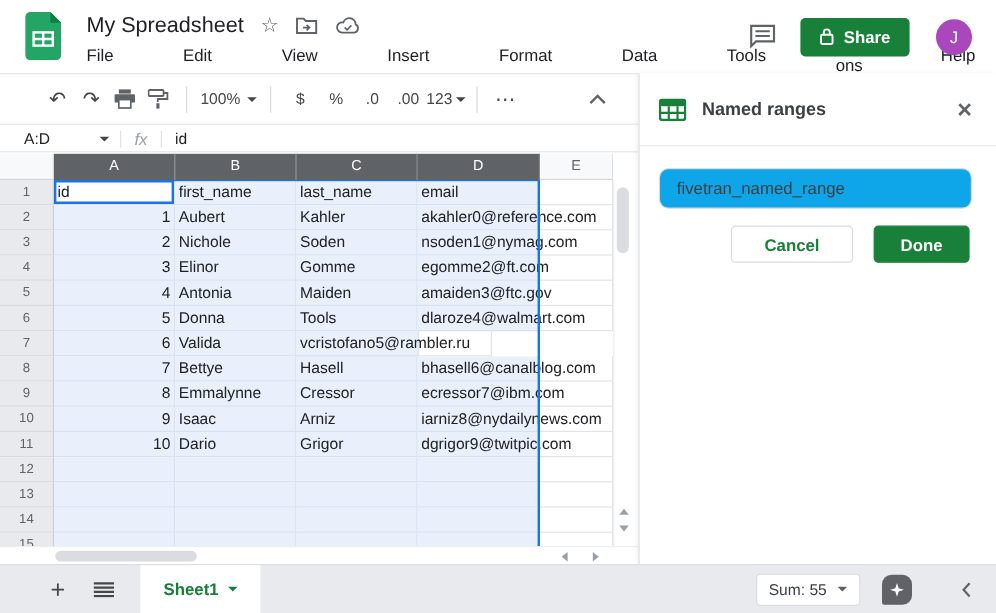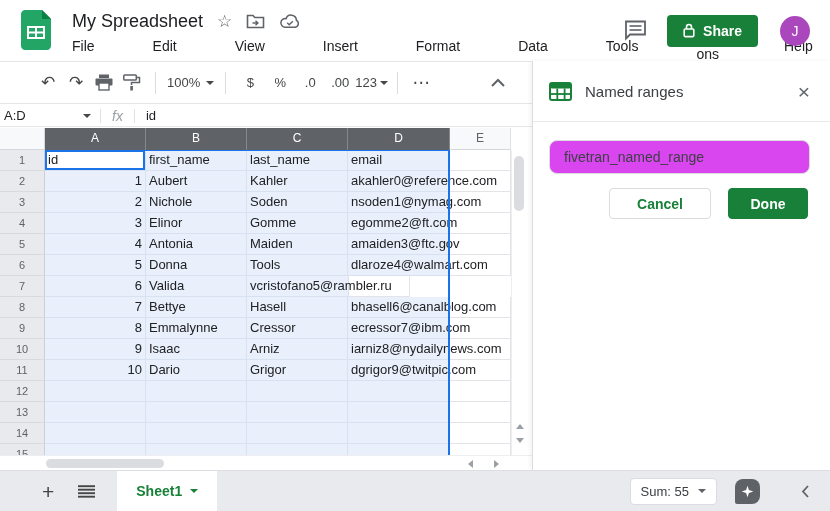--- a/index.html
+++ b/index.html
@@ -38,21 +38,21 @@
   .tb-zoom { display:flex; align-items:center; gap:6px; margin:0 2px; cursor:pointer; }
   .tri { width:0; height:0; border-left:4px solid transparent; border-right:4px solid transparent; border-top:4px solid #444746; }
   .tb-num { width:30px; text-align:center; }
   .tb-123 { display:flex; align-items:center; gap:3px; cursor:pointer; }
   .collapse-btn { margin-left:auto; margin-right:26px; cursor:pointer; display:flex; }
 
   
   .fbar { position:absolute; left:0; top:105px; width:532px; height:22px; display:flex; align-items:center;
     border-bottom:1px solid #e4e6e8; background:#fff; font-size:13px; }
   .namebox { width:100px; height:22px; display:flex; align-items:center; justify-content:space-between;
-    padding:0 9px 0 4px; cursor:pointer; }
+    padding:0 9px 0 20px; cursor:pointer; }
   .fb-sep { width:1px; height:14px; background:#e0e2e5; }
   .fx { font-style:italic; color:#9aa0a6; font-size:14px; margin:0 11px; }
   .fb-value { margin-left:11px; color:#202124; }
 
   
   .grid { position:absolute; left:0; top:128px; width:532px; height:342px; background:#fff; }
   #grid-cells { position:absolute; left:0; top:0; width:511px; height:327px; overflow:hidden; }
   .gh-row { display:flex; height:22px; }
   .gh { height:22px; line-height:21px; text-align:center; font-size:12px; flex:none; }
   .gh.corner { background:#f8f9fa; border-right:1px solid #d5d7da; border-bottom:1px solid #d5d7da; }
@@ -77,26 +77,26 @@
   .va.down { bottom:12px; border-top:5px solid #9aa0a6; }
   .hscroll { position:absolute; left:0; top:327px; width:532px; height:15px; background:#fff; border-top:1px solid #eceef0; }
   .hthumb { position:absolute; left:46px; top:3px; width:118px; height:9px; background:#dadce0; border-radius:5px; cursor:pointer; }
   .ha { position:absolute; top:4px; width:0; height:0; border-top:4px solid transparent; border-bottom:4px solid transparent; cursor:pointer; }
   .ha.left { left:468px; border-right:5px solid #9aa0a6; }
   .ha.right { left:494px; border-left:5px solid #9aa0a6; }
 
   
   .panel { position:absolute; left:532px; top:61px; width:298px; height:409px; background:#fff;
     border-left:1px solid #dadce0; box-shadow:-2px 0 4px rgba(0,0,0,.05); }
-  .panel-head { height:61px; display:flex; align-items:center; padding:0 16px; border-bottom:1px solid #e8eaed; }
+  .panel-head { height:61px; display:flex; align-items:center; padding:0 16px; border-bottom:1px solid #e8eaed;font-weight:bold; }
   .panel-title { font-size:15px; color:#3c4043; margin-left:13px; }
   .panel-close { margin-left:auto; font-size:21px; color:#5f6368; cursor:pointer; line-height:1; padding:2px 4px; }
   .panel-body { padding:18px 20px 0 16px; }
   .p-input { display:block; width:100%; height:34px; border:1px solid #dadce0; border-radius:8px;
-    padding:0 14px; font-size:14px; color:#3c4043; font-family:inherit; outline:none; background:#d946ef; }
+    padding:0 14px; font-size:14px; color:#3c4043; font-family:inherit; outline:none; background:#0ea5e9; }
   .range-wrap { position:relative; margin-top:9px; }
   .range-wrap .p-input { padding-right:36px; }
   .range-pick { position:absolute; right:10px; top:9px; cursor:pointer; display:flex; }
   .p-btns { display:flex; justify-content:flex-end; gap:17px; margin-top:14px; padding-right:2px; }
   .btn { height:31px; border-radius:4px; font-size:14px; font-weight:bold; display:grid; place-items:center; cursor:pointer; }
   .btn.cancel { width:102px; background:#fff; border:1px solid #dadce0; color:#188038; }
   .btn.done { width:80px; background:#188038; border:1px solid #188038; color:#fff; }
 
   
   .footer { position:absolute; left:0; top:470px; width:830px; height:41px; background:#e8eaed;

